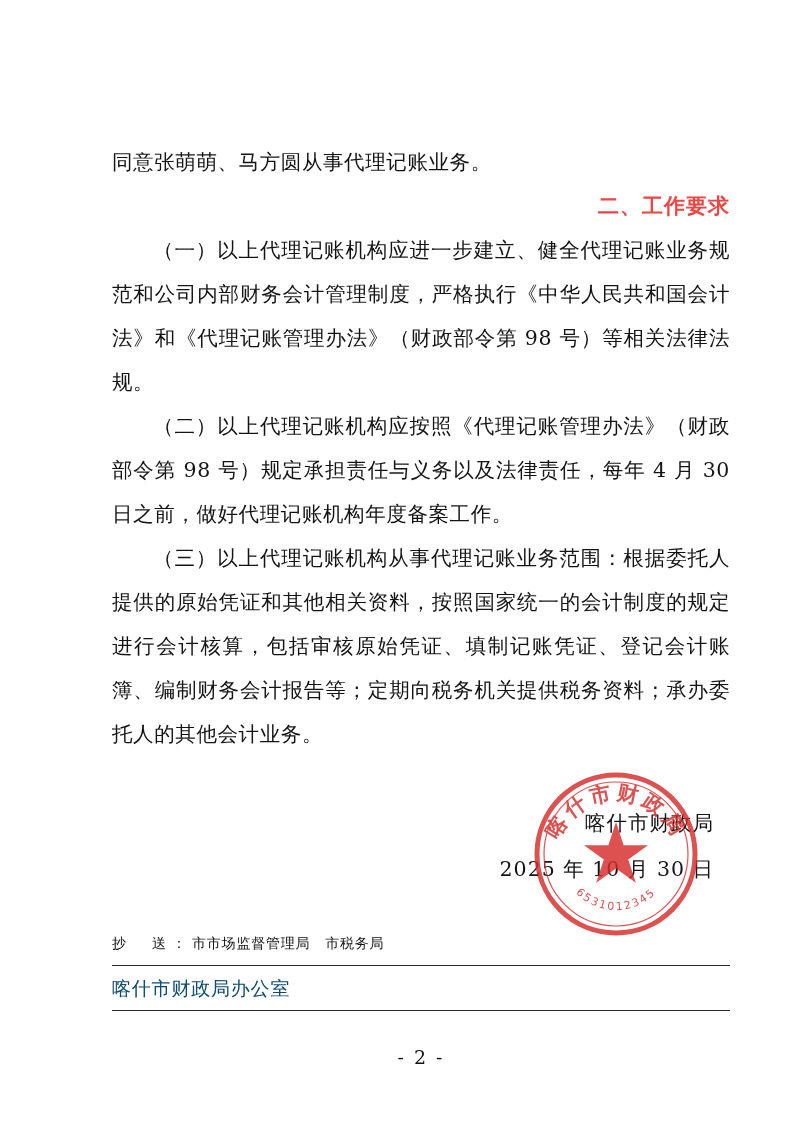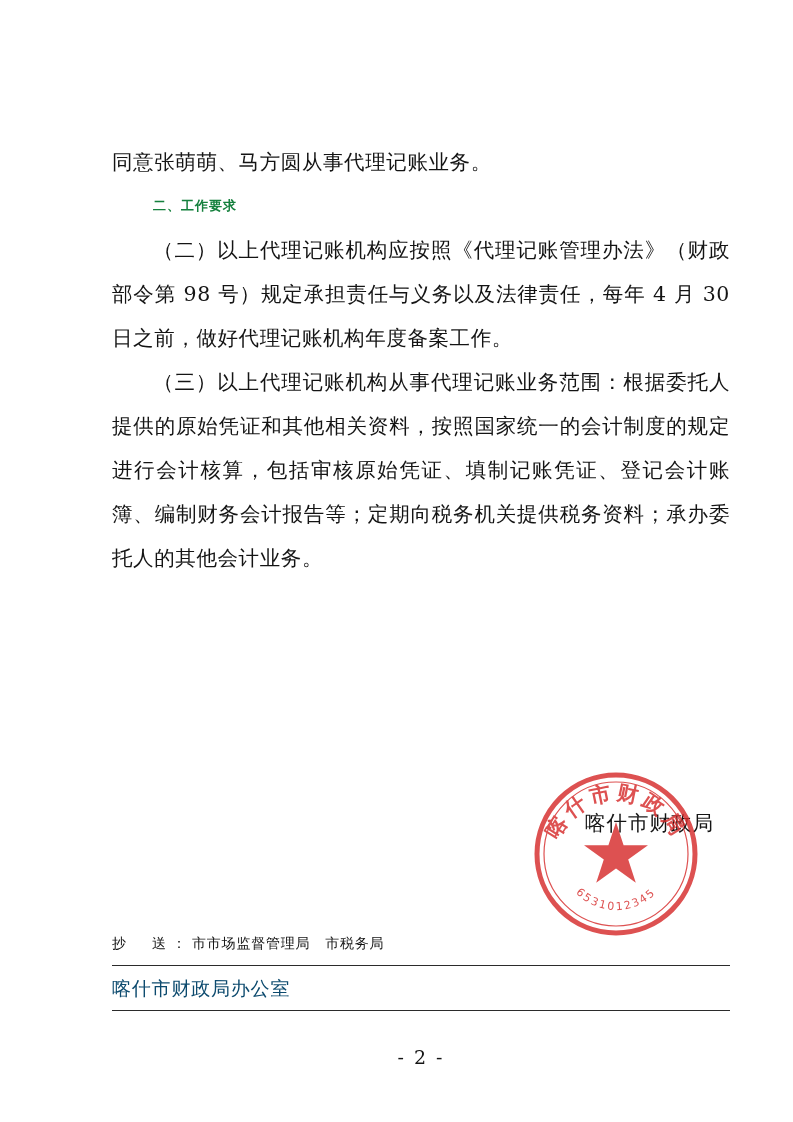--- a/index.html
+++ b/index.html
@@ -39,27 +39,28 @@
     text-justify: inter-ideograph;
     margin: 0;
     color: #141414;
   }
 
   .indent2 {
     text-indent: 41px;
   }
 
   .heading {
-    font-size: 13px;
+    font-size: 21px;
     line-height: 44px;
     font-weight: bold;
     text-indent: 41px;
     letter-spacing: 1px;
     margin: 0;
-    color: #15803d;
+    color: #ef4444;
+    text-align: right;
   }
 
   .sign-block {
     position: absolute;
     left: 88px;
     top: 800px;
     width: 618px;
     text-align: right;
   }
   .sign-line {
@@ -128,26 +129,28 @@
   .wide-space { letter-spacing: 6px; }
 </style>
 </head>
 <body>
 
 <div class="page">
 
   <div class="content">
     <p class="para">同意张萌萌、马方圆从事代理记账业务。</p>
     <p class="heading">二、工作要求</p>
+    <p class="para indent2">（一）以上代理记账机构应进一步建立、健全代理记账业务规范和公司内部财务会计管理制度，严格执行《中华人民共和国会计法》和《代理记账管理办法》（财政部令第 98 号）等相关法律法规。</p>
     <p class="para indent2">（二）以上代理记账机构应按照《代理记账管理办法》（财政部令第 98 号）规定承担责任与义务以及法律责任，每年 4 月 30 日之前，做好代理记账机构年度备案工作。</p>
     <p class="para indent2">（三）以上代理记账机构从事代理记账业务范围：根据委托人提供的原始凭证和其他相关资料，按照国家统一的会计制度的规定进行会计核算，包括审核原始凭证、填制记账凭证、登记会计账簿、编制财务会计报告等；定期向税务机关提供税务资料；承办委托人的其他会计业务。</p>
   </div>
 
   <div class="sign-block">
     <div class="sign-line">喀什市财政局</div>
+    <div class="sign-line">2025 年 10 月 30 日</div>
   </div>
 
   <div class="seal">
     <svg width="168" height="168" viewBox="0 0 168 168" xmlns="http://www.w3.org/2000/svg">
       <g opacity="0.82">
         <circle cx="84" cy="84" r="79" fill="none" stroke="#d62b2b" stroke-width="5"></circle>
         <circle cx="84" cy="84" r="72" fill="none" stroke="#d62b2b" stroke-width="1.2"></circle>
         <path id="sealArcTop" d="M 22 92 A 62 62 0 0 1 146 92" fill="none" stroke="none"></path>
         <text font-family="DejaVu Serif, serif" font-size="21" fill="#d62b2b" font-weight="bold" letter-spacing="4">
           <textPath href="#sealArcTop" startOffset="50%" text-anchor="middle">喀什市财政局</textPath>

